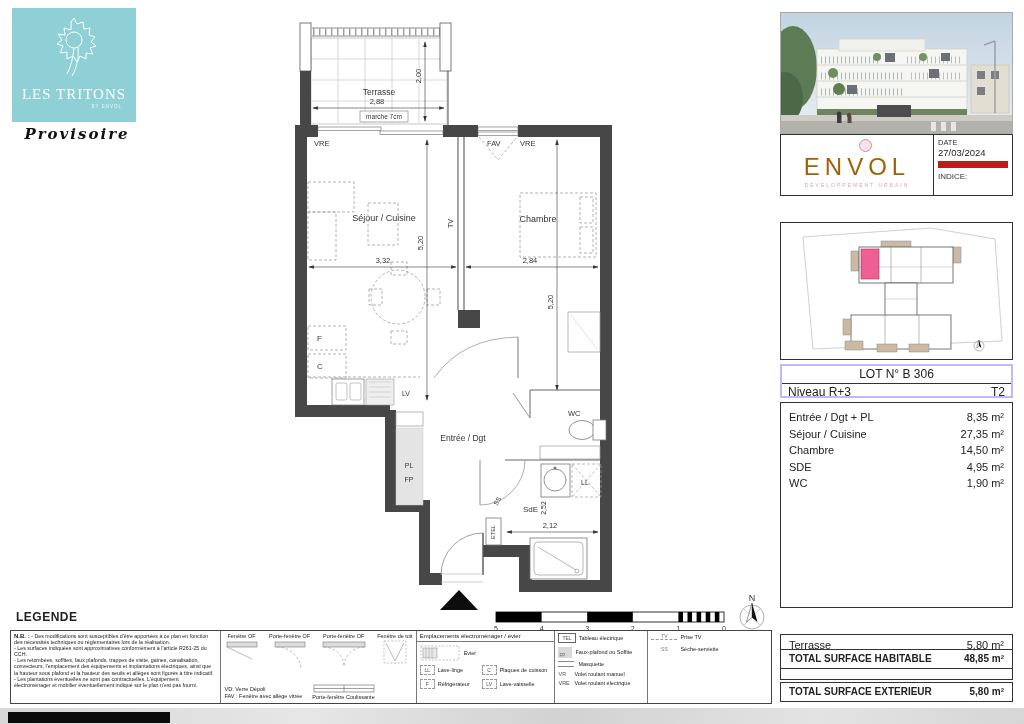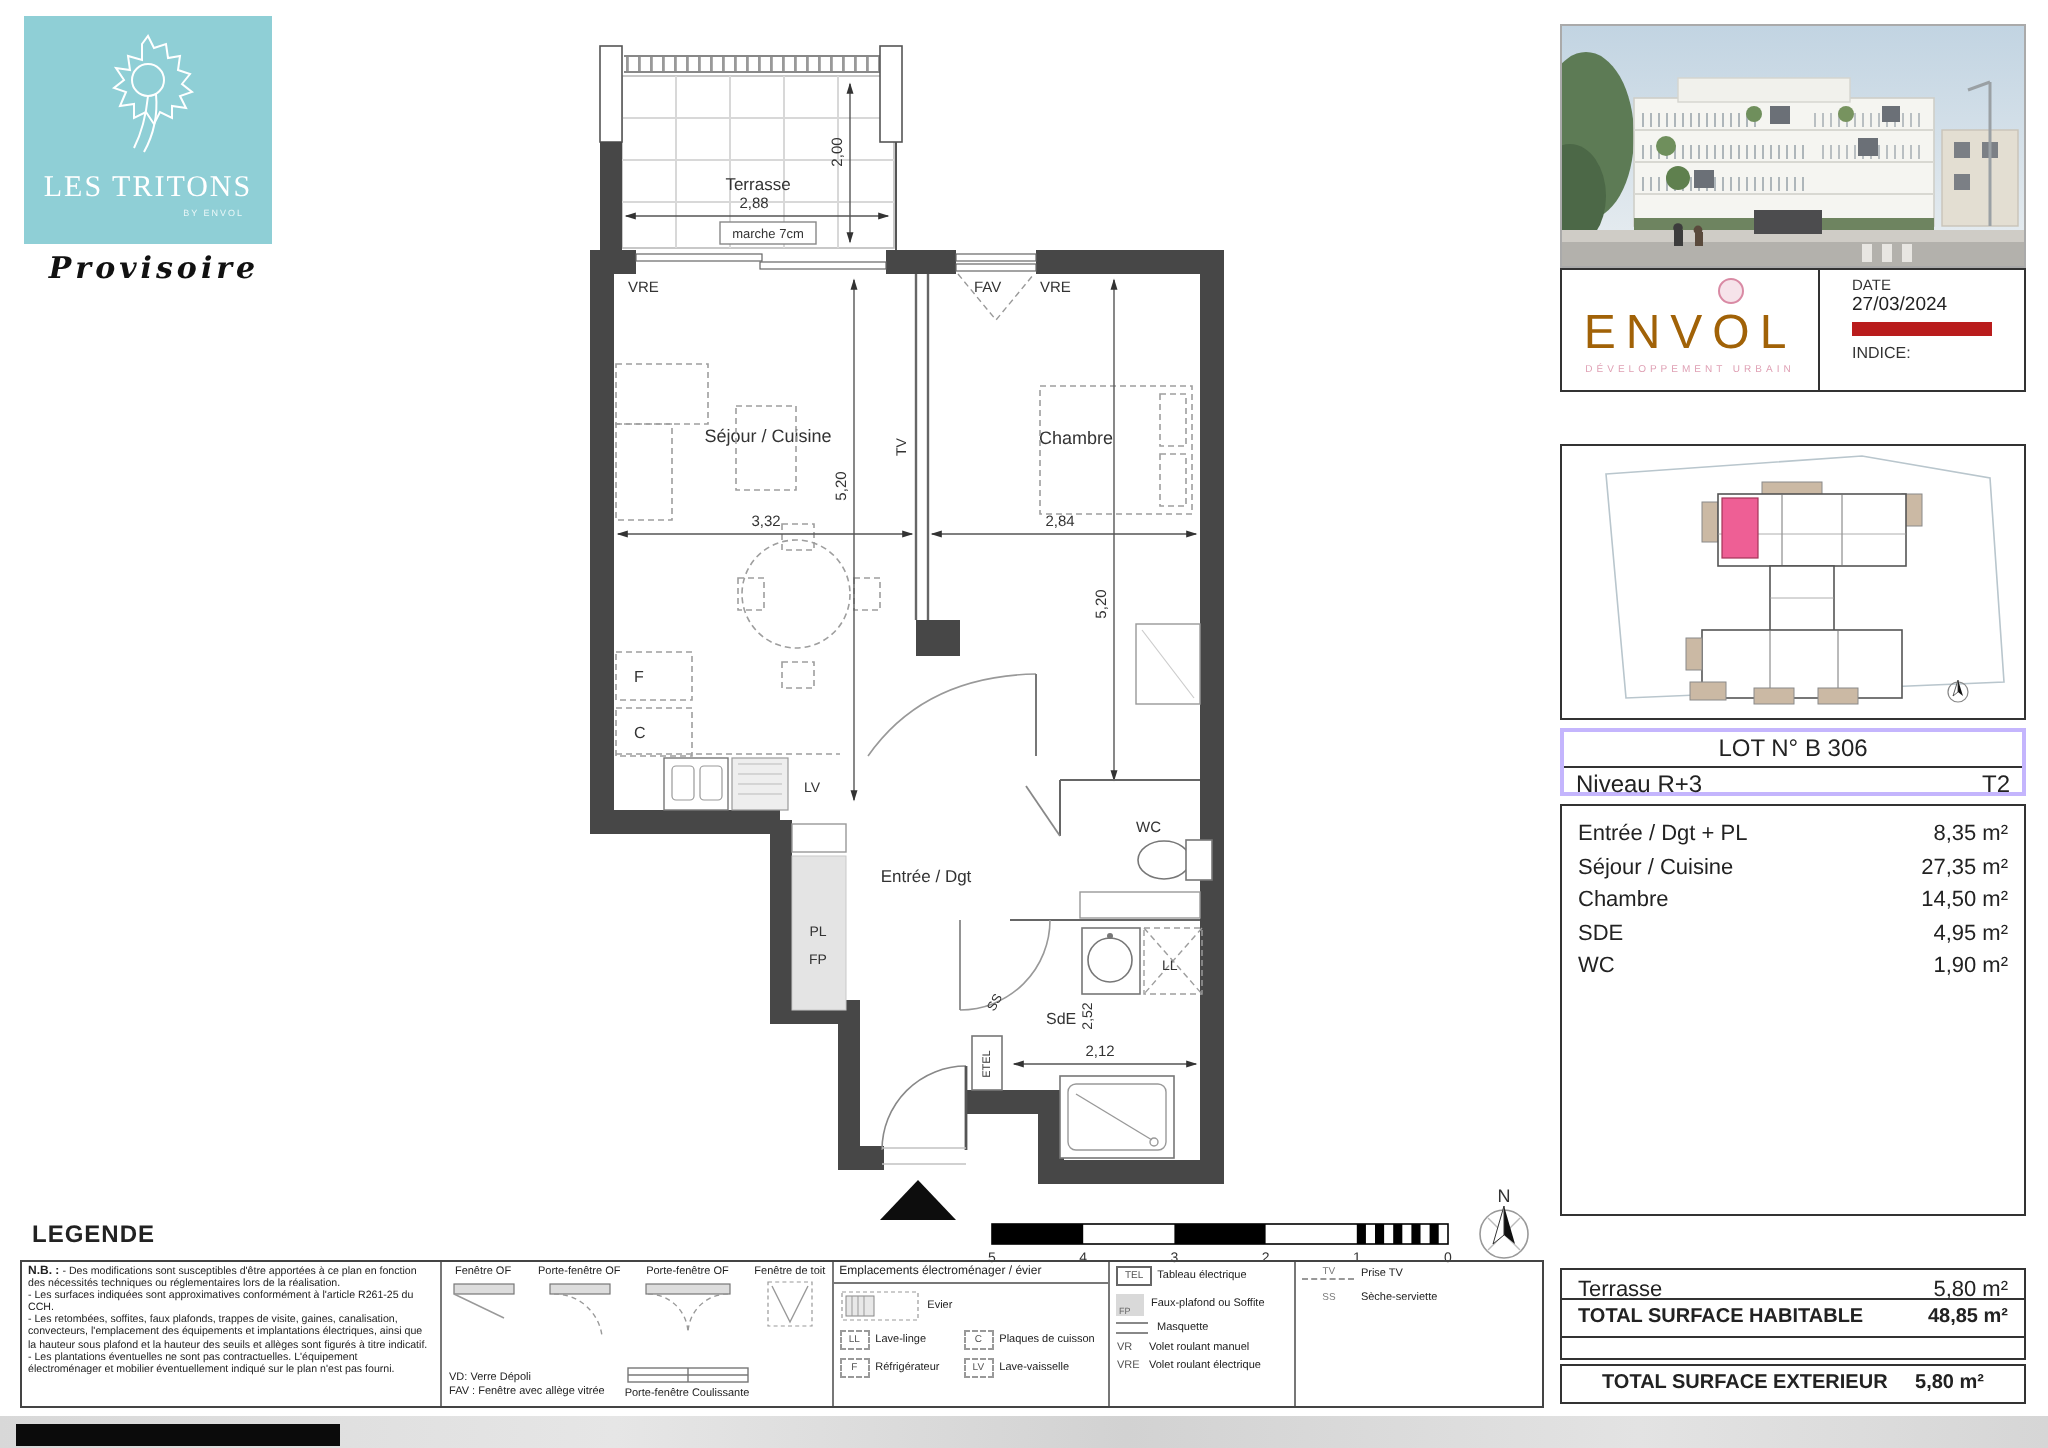--- a/index.html
+++ b/index.html
@@ -14,36 +14,36 @@
   .provisoire{left:22px;top:125px;width:110px;text-align:center;font-family:"DejaVu Serif",serif;
               font-style:italic;font-weight:bold;font-size:15px;letter-spacing:2px;color:#111;}
   
   .photo{left:780px;top:12px;width:233px;height:122px;border:1px solid #aaa;}
   .logorow{left:780px;top:134px;width:233px;height:62px;border:1px solid #333;display:flex;}
   .envol-wrap{flex:1;position:relative;text-align:center;}
   .envol-word{position:absolute;left:0;right:0;top:18px;font-size:24px;letter-spacing:5px;color:#a16207;}
   .envol-emblem{position:absolute;left:78px;top:4px;width:11px;height:11px;border:1px solid #d98aa4;
                 border-radius:50%;background:#f6e3ea;}
   .envol-tag{position:absolute;left:0;right:0;top:47px;font-size:5px;letter-spacing:2px;color:#dfa0b4;}
-  .datebox{width:70px;border-left:1px solid #333;padding:3px 16px;}
+  .datebox{width:70px;border-left:1px solid #333;padding:3px 4px;}
   .datebox .lbl{font-size:7.5px;color:#333;}
   .datebox .val{font-size:9.5px;border-bottom:7px solid #b91c1c;padding-bottom:3px;margin-bottom:4px;}
   .titlebox{left:780px;top:198px;width:233px;height:20px;border:1px solid #333;text-align:center;
             font-size:11.5px;letter-spacing:.5px;line-height:19px;color:#111;}
   .siteplan{left:780px;top:222px;width:233px;height:138px;border:1px solid #333;}
   .lotbox{left:780px;top:364px;width:233px;height:34px;border:2px solid #c4b5fd;}
   .lotbox .r1{height:17px;border-bottom:1px solid #333;text-align:center;font-size:12px;line-height:16px;}
   .lotbox .r2{height:16px;display:flex;justify-content:space-between;padding:0 6px;font-size:12px;line-height:16px;text-align:center;}
   .areasbox{left:780px;top:402px;width:233px;height:206px;border:1px solid #333;padding:6px 8px;}
   .arow{display:flex;justify-content:space-between;font-size:11px;line-height:16.5px;text-align:right;}
   .habrow{left:780px;top:612px;width:233px;height:20px;border:1px solid #333;display:flex;
           justify-content:space-between;padding:0 8px;font-size:10px;font-weight:bold;line-height:18px;margin-top:37px;}
   .terbox{left:780px;top:634px;width:233px;height:46px;border:1px solid #333;padding:4px 8px;}
   .extrow{left:780px;top:682px;width:233px;height:20px;border:1px solid #333;display:flex;
-          justify-content:space-between;padding:0 20px;font-size:10px;font-weight:bold;line-height:18px;}
+          justify-content:space-between;padding:0 8px;font-size:10px;font-weight:bold;line-height:18px;}
   .trow{display:flex;justify-content:space-between;font-size:11px;}
   
   .leg-title{left:16px;top:610px;font-size:12px;font-weight:bold;letter-spacing:.5px;}
   .legend{left:10px;top:630px;width:762px;height:74px;border:1px solid #444;display:flex;font-size:5.5px;color:#222;}
   .lcol{border-right:1px solid #777;padding:2px 3px;position:relative;}
   .lcol:last-child{border-right:none;}
   .nbtxt{font-size:5.3px;line-height:6.1px;text-align:justify;white-space:pre-line;}
   .nb-b{font-weight:bold;font-size:6px;}
   .winrow{display:flex;justify-content:space-between;}
   .wincell{text-align:center;}

